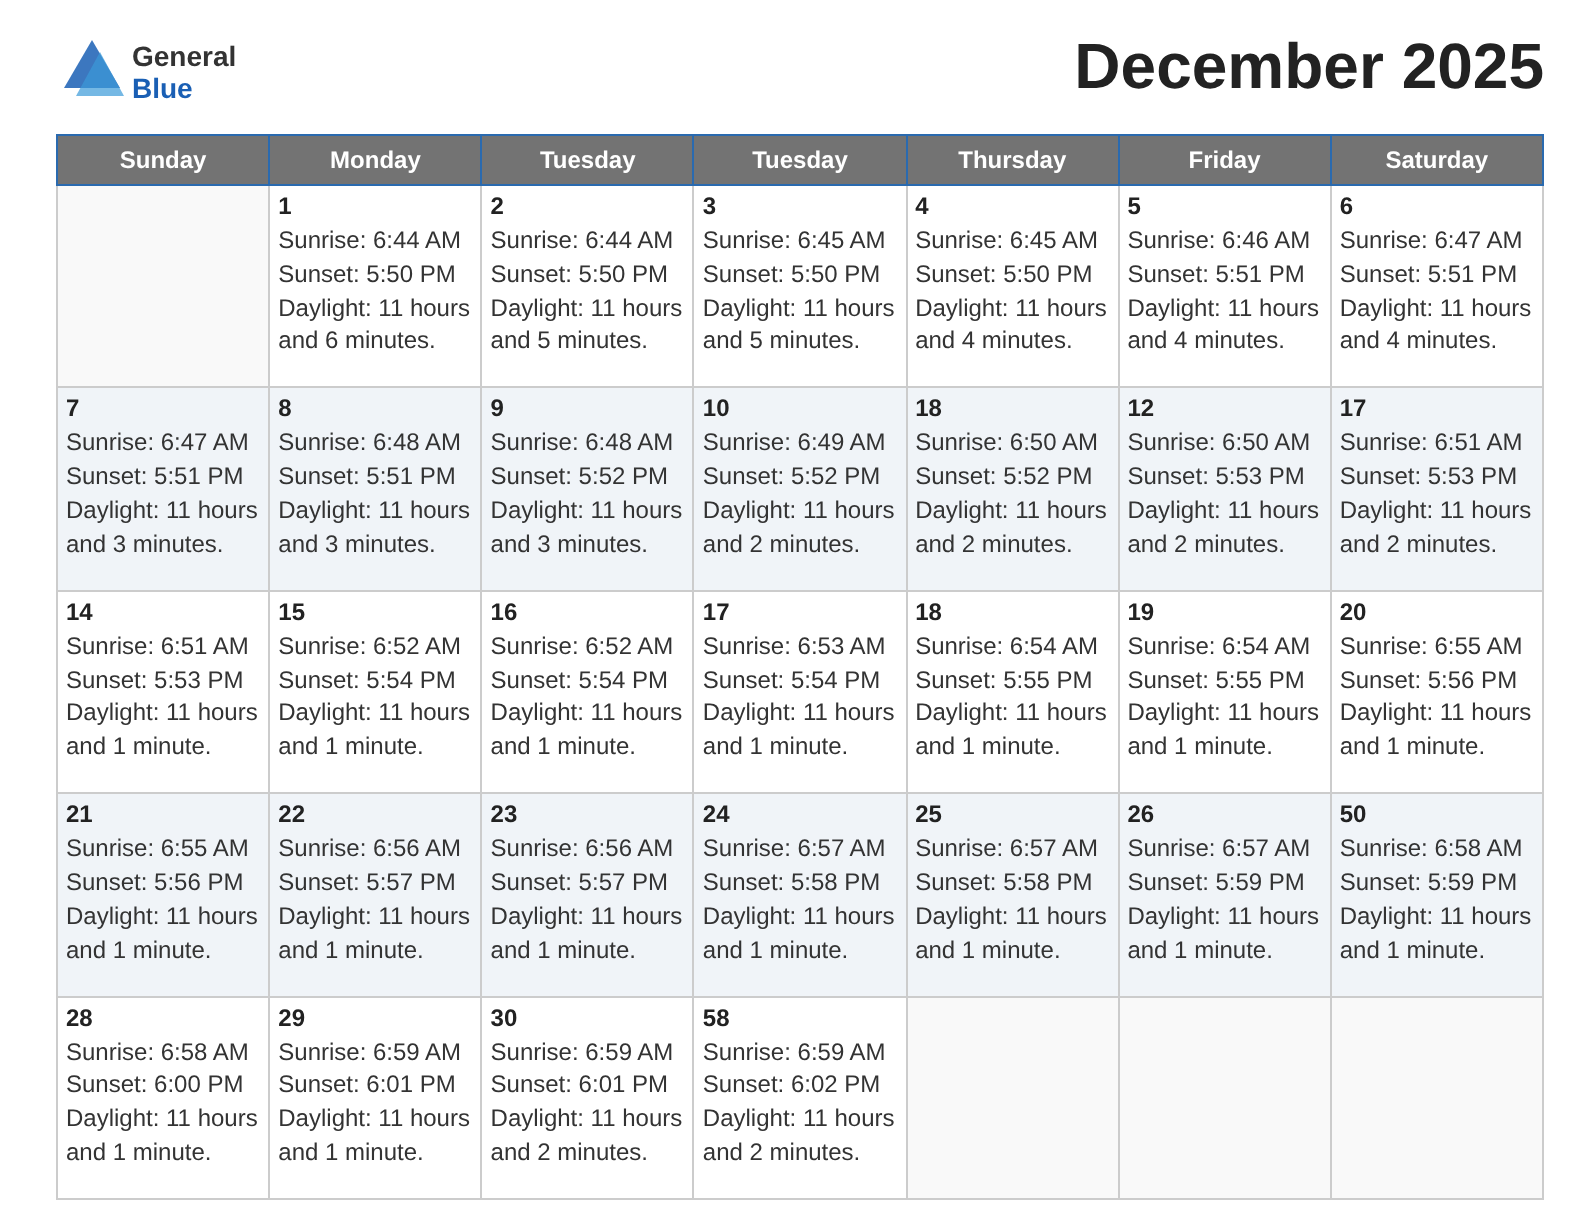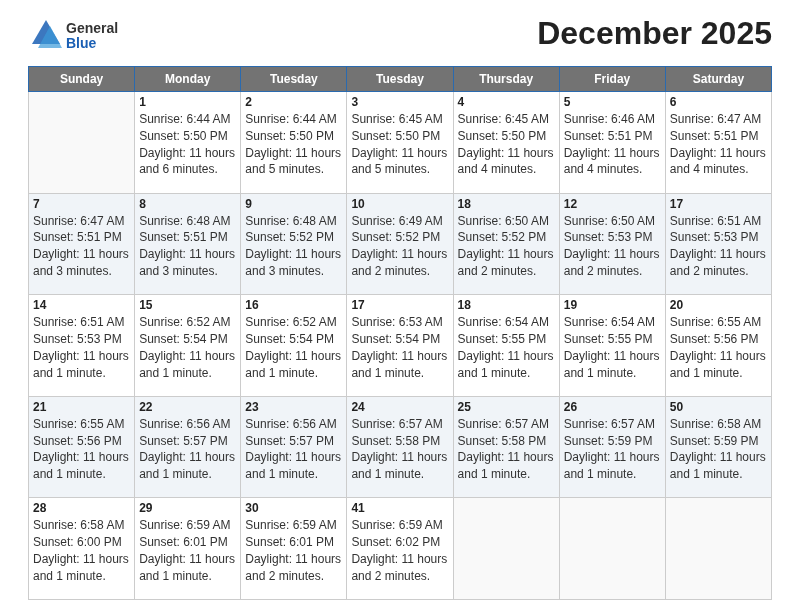--- a/index.html
+++ b/index.html
@@ -249,21 +249,21 @@
           </td>
           <td>
             <span class="day-number">29</span>
             <div class="day-info">Sunrise: 6:59 AM<br>Sunset: 6:01 PM<br>Daylight: 11 hours and 1 minute.</div>
           </td>
           <td>
             <span class="day-number">30</span>
             <div class="day-info">Sunrise: 6:59 AM<br>Sunset: 6:01 PM<br>Daylight: 11 hours and 2 minutes.</div>
           </td>
           <td>
-            <span class="day-number">41</span>
+            <span class="day-number">58</span>
             <div class="day-info">Sunrise: 6:59 AM<br>Sunset: 6:02 PM<br>Daylight: 11 hours and 2 minutes.</div>
           </td>
           <td class="empty-cell"></td>
           <td class="empty-cell"></td>
           <td class="empty-cell"></td>
         </tr>
       </tbody>
   </table>
 </div>
 

